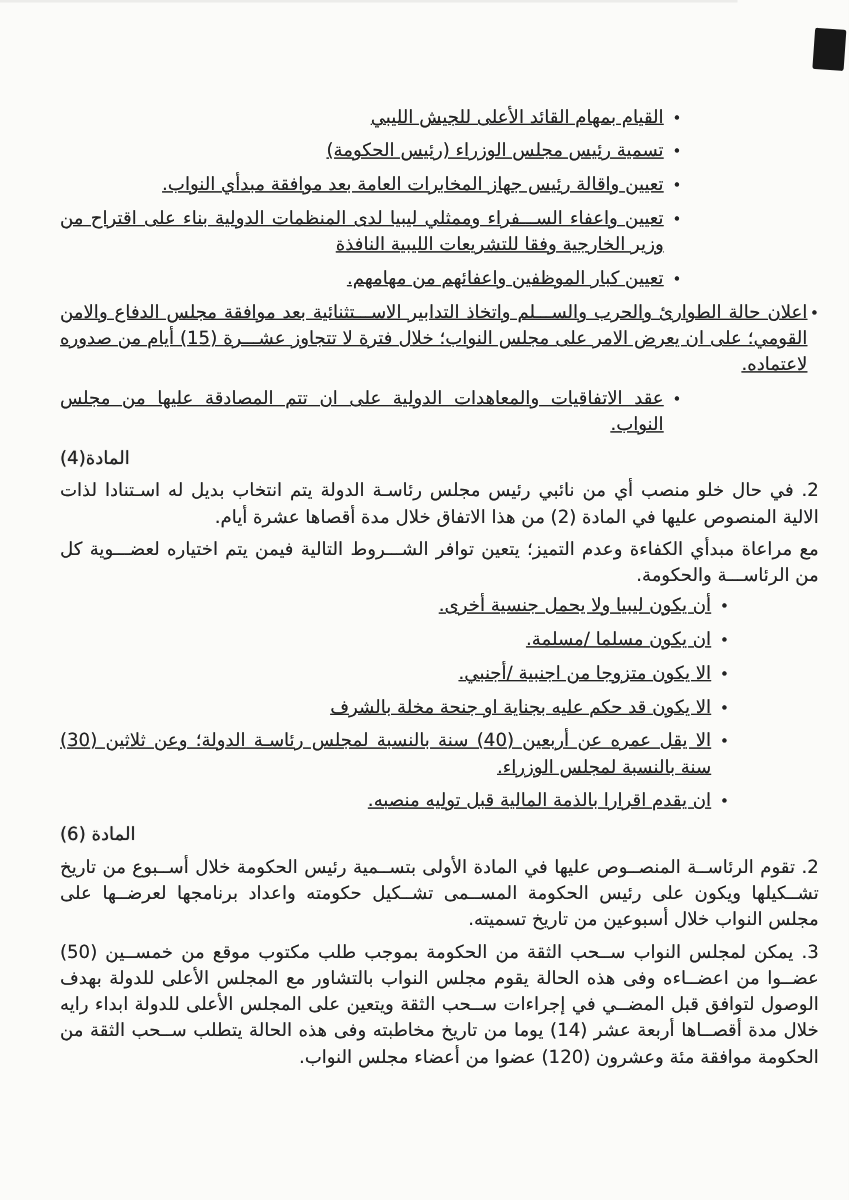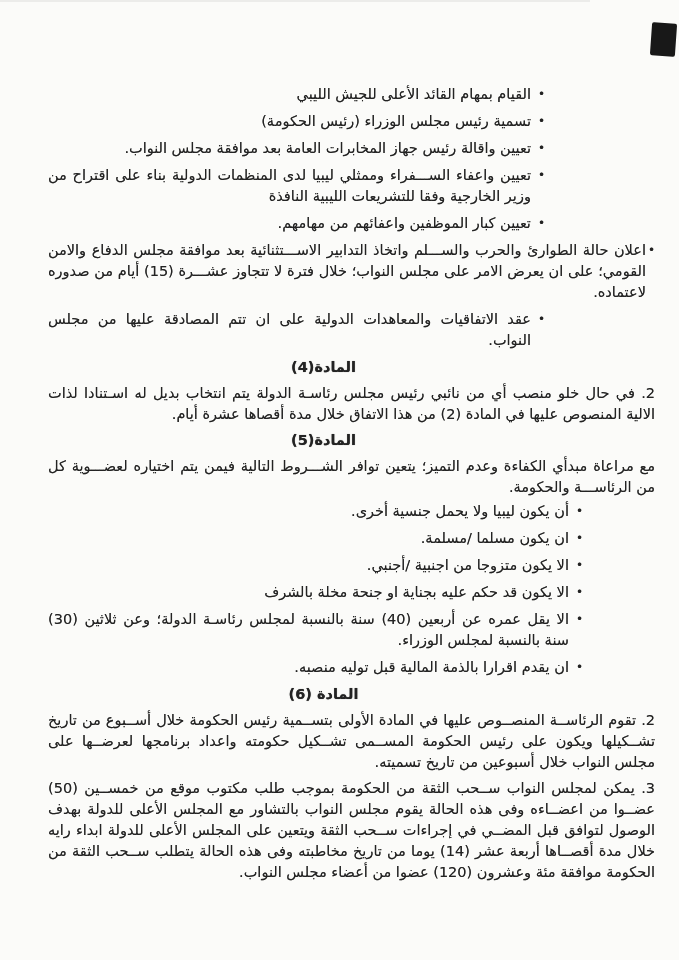--- a/index.html
+++ b/index.html
@@ -30,29 +30,29 @@
     text-shadow:0 0 0.5px rgba(30,30,30,0.55);
   }
   .bullet-item{
     display:flex;gap:7px;
     margin:0 0 6px 0;
   }
   .bullet-item .dot{
     flex:0 0 auto;
     font-size:12px;line-height:21px;
   }
-  .bullet-item .txt{flex:1 1 auto;text-align:justify;}
+  .bullet-item .txt{flex:1 1 auto;text-align:justify;text-decoration:underline;}
   .indent-1{margin-right:110px;}
   .indent-2{margin-right:72px;}
   .no-indent{margin-right:0;}
   .no-gap{gap:2px;}
   .article-heading{
-    font-weight:bold;
+    font-weight:normal;
     margin:5px 56px 5px 0;
-    text-align:center;
+    text-align:left;
     text-shadow:0 0 0.7px rgba(20,20,20,0.8);
   }
   .num-item{margin:0 0 5px 0;}
   .num-item .num{font-weight:normal;}
   .intro{margin:0 0 3px 0;}
   .group{margin:0;}
 </style>
 </head>
 <body>
 
@@ -66,21 +66,21 @@
       <div class="bullet-item indent-1">
         <span class="dot">•</span>
         <span class="txt">القيام بمهام القائد الأعلى للجيش الليبي</span>
       </div>
       <div class="bullet-item indent-1">
         <span class="dot">•</span>
         <span class="txt">تسمية رئيس مجلس الوزراء (رئيس الحكومة)</span>
       </div>
       <div class="bullet-item indent-1">
         <span class="dot">•</span>
-        <span class="txt">تعيين واقالة رئيس جهاز المخابرات العامة بعد موافقة مجلس النواب.</span>
+        <span class="txt">تعيين واقالة رئيس جهاز المخابرات العامة بعد موافقة مبدأي النواب.</span>
       </div>
       <div class="bullet-item indent-1">
         <span class="dot">•</span>
         <span class="txt">تعيين واعفاء الســـفراء وممثلي ليبيا لدى المنظمات الدولية بناء على اقتراح من وزير الخارجية وفقا للتشريعات الليبية النافذة</span>
       </div>
       <div class="bullet-item indent-1">
         <span class="dot">•</span>
         <span class="txt">تعيين كبار الموظفين واعفائهم من مهامهم.</span>
       </div>
       <div class="bullet-item no-indent no-gap">
@@ -94,21 +94,20 @@
     </div>
 
     <div class="article-heading">المادة(4)</div>
     <div class="group">
       <div class="num-item">
         <span class="num">2.</span>
         <span>في حال خلو منصب أي من نائبي رئيس مجلس رئاسـة الدولة يتم انتخاب بديل له اسـتنادا لذات الالية المنصوص عليها في المادة (2) من هذا الاتفاق خلال مدة أقصاها عشرة أيام.</span>
       </div>
     </div>
 
-    <div class="article-heading">المادة(5)</div>
     <div class="intro">مع مراعاة مبدأي الكفاءة وعدم التميز؛ يتعين توافر الشـــروط التالية فيمن يتم اختياره لعضـــوية كل من الرئاســـة والحكومة.</div>
     <div class="group">
       <div class="bullet-item indent-2">
         <span class="dot">•</span>
         <span class="txt">أن يكون ليبيا ولا يحمل جنسية أخرى.</span>
       </div>
       <div class="bullet-item indent-2">
         <span class="dot">•</span>
         <span class="txt">ان يكون مسلما /مسلمة.</span>
       </div>

